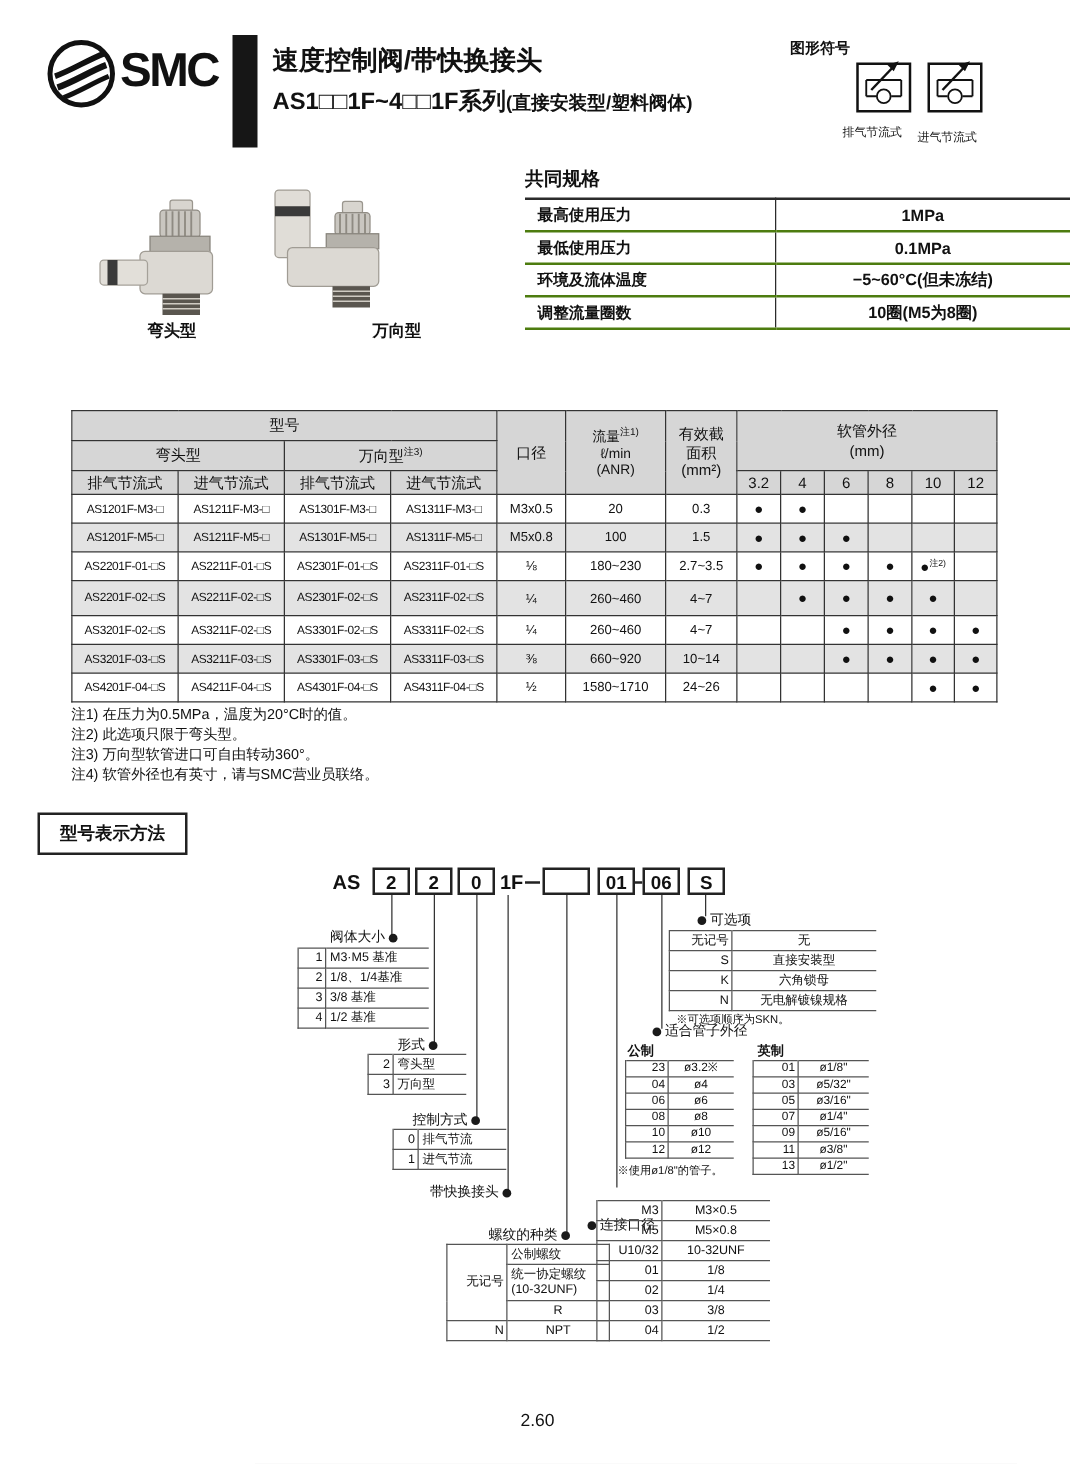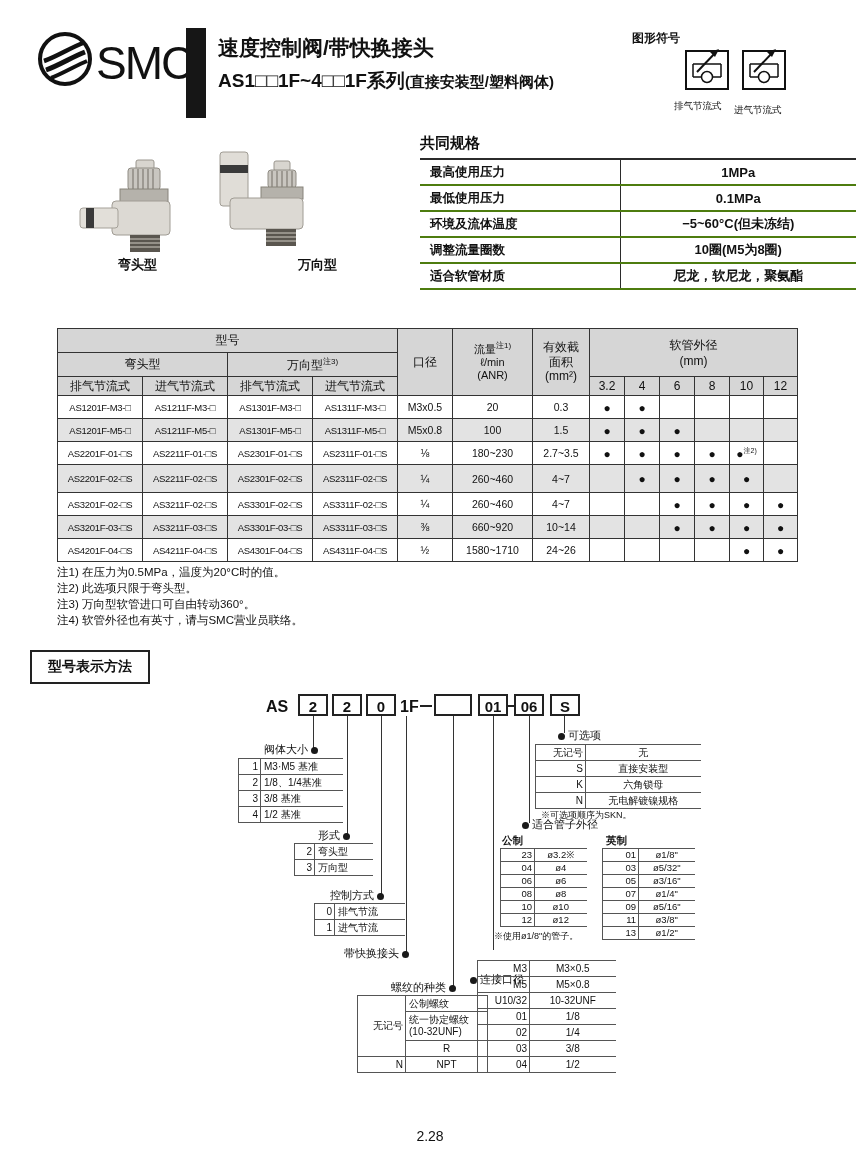--- a/index.html
+++ b/index.html
@@ -4,21 +4,21 @@
 <style>
   html,body{margin:0;padding:0;background:#f2f2f2;}
   #page{position:relative;width:860px;height:1171px;background:#ffffff;
         font-family:"Liberation Sans", sans-serif;color:#111;overflow:hidden;}
   .abs{position:absolute;}
   .preline{white-space:pre-line;}
   .sup{font-size:8px;vertical-align:super;}
   .sup2{font-size:7px;vertical-align:super;}
 
   
-  .brand{position:absolute;left:96px;top:36px;font-size:46px;font-weight:normal;letter-spacing:-2px;}
+  .brand{position:absolute;left:96px;top:36px;font-size:38px;font-weight:bold;letter-spacing:-2px;}
   .hbar{position:absolute;left:186px;top:28px;width:20px;height:90px;background:#161616;}
   .title1{position:absolute;left:218px;top:34px;font-size:21px;font-weight:bold;}
   .title2{position:absolute;left:218px;top:68px;font-size:19px;font-weight:bold;white-space:nowrap;}
   .title2 .small{font-size:15px;}
   .gslabel{position:absolute;left:632px;top:30px;font-size:12px;font-weight:bold;}
   .gscap{position:absolute;font-size:9.5px;}
 
   
   .sectitle{position:absolute;font-size:15px;font-weight:bold;}
   table.kv{position:absolute;left:420px;top:158px;width:436px;border-collapse:collapse;table-layout:fixed;border-top:2px solid #2b2b2b;}
@@ -145,24 +145,20 @@
         <tr>
           <td class="k">环境及流体温度</td>
           <td class="v">−5~60°C(但未冻结)</td>
         </tr>
 
         <tr>
           <td class="k">调整流量圈数</td>
           <td class="v">10圈(M5为8圈)</td>
         </tr>
 
-        <tr>
-          <td class="k">适合软管材质</td>
-          <td class="v">尼龙，软尼龙，聚氨酯</td>
-        </tr>
 
     </tbody>
   </table>
 
   <table class="spec">
     <colgroup>
       <col style="width:85px">
         <col style="width:85px">
         <col style="width:85px">
         <col style="width:85px">
@@ -619,14 +615,14 @@
         </tr>
 
         <tr>
           <td class="c">04</td>
           <td style="text-align:center">1/2</td>
         </tr>
 
     </tbody>
   </table>
 
-  <div class="pagenum">2.28</div>
+  <div class="pagenum">2.60</div>
 </div>
 
 </body></html>

